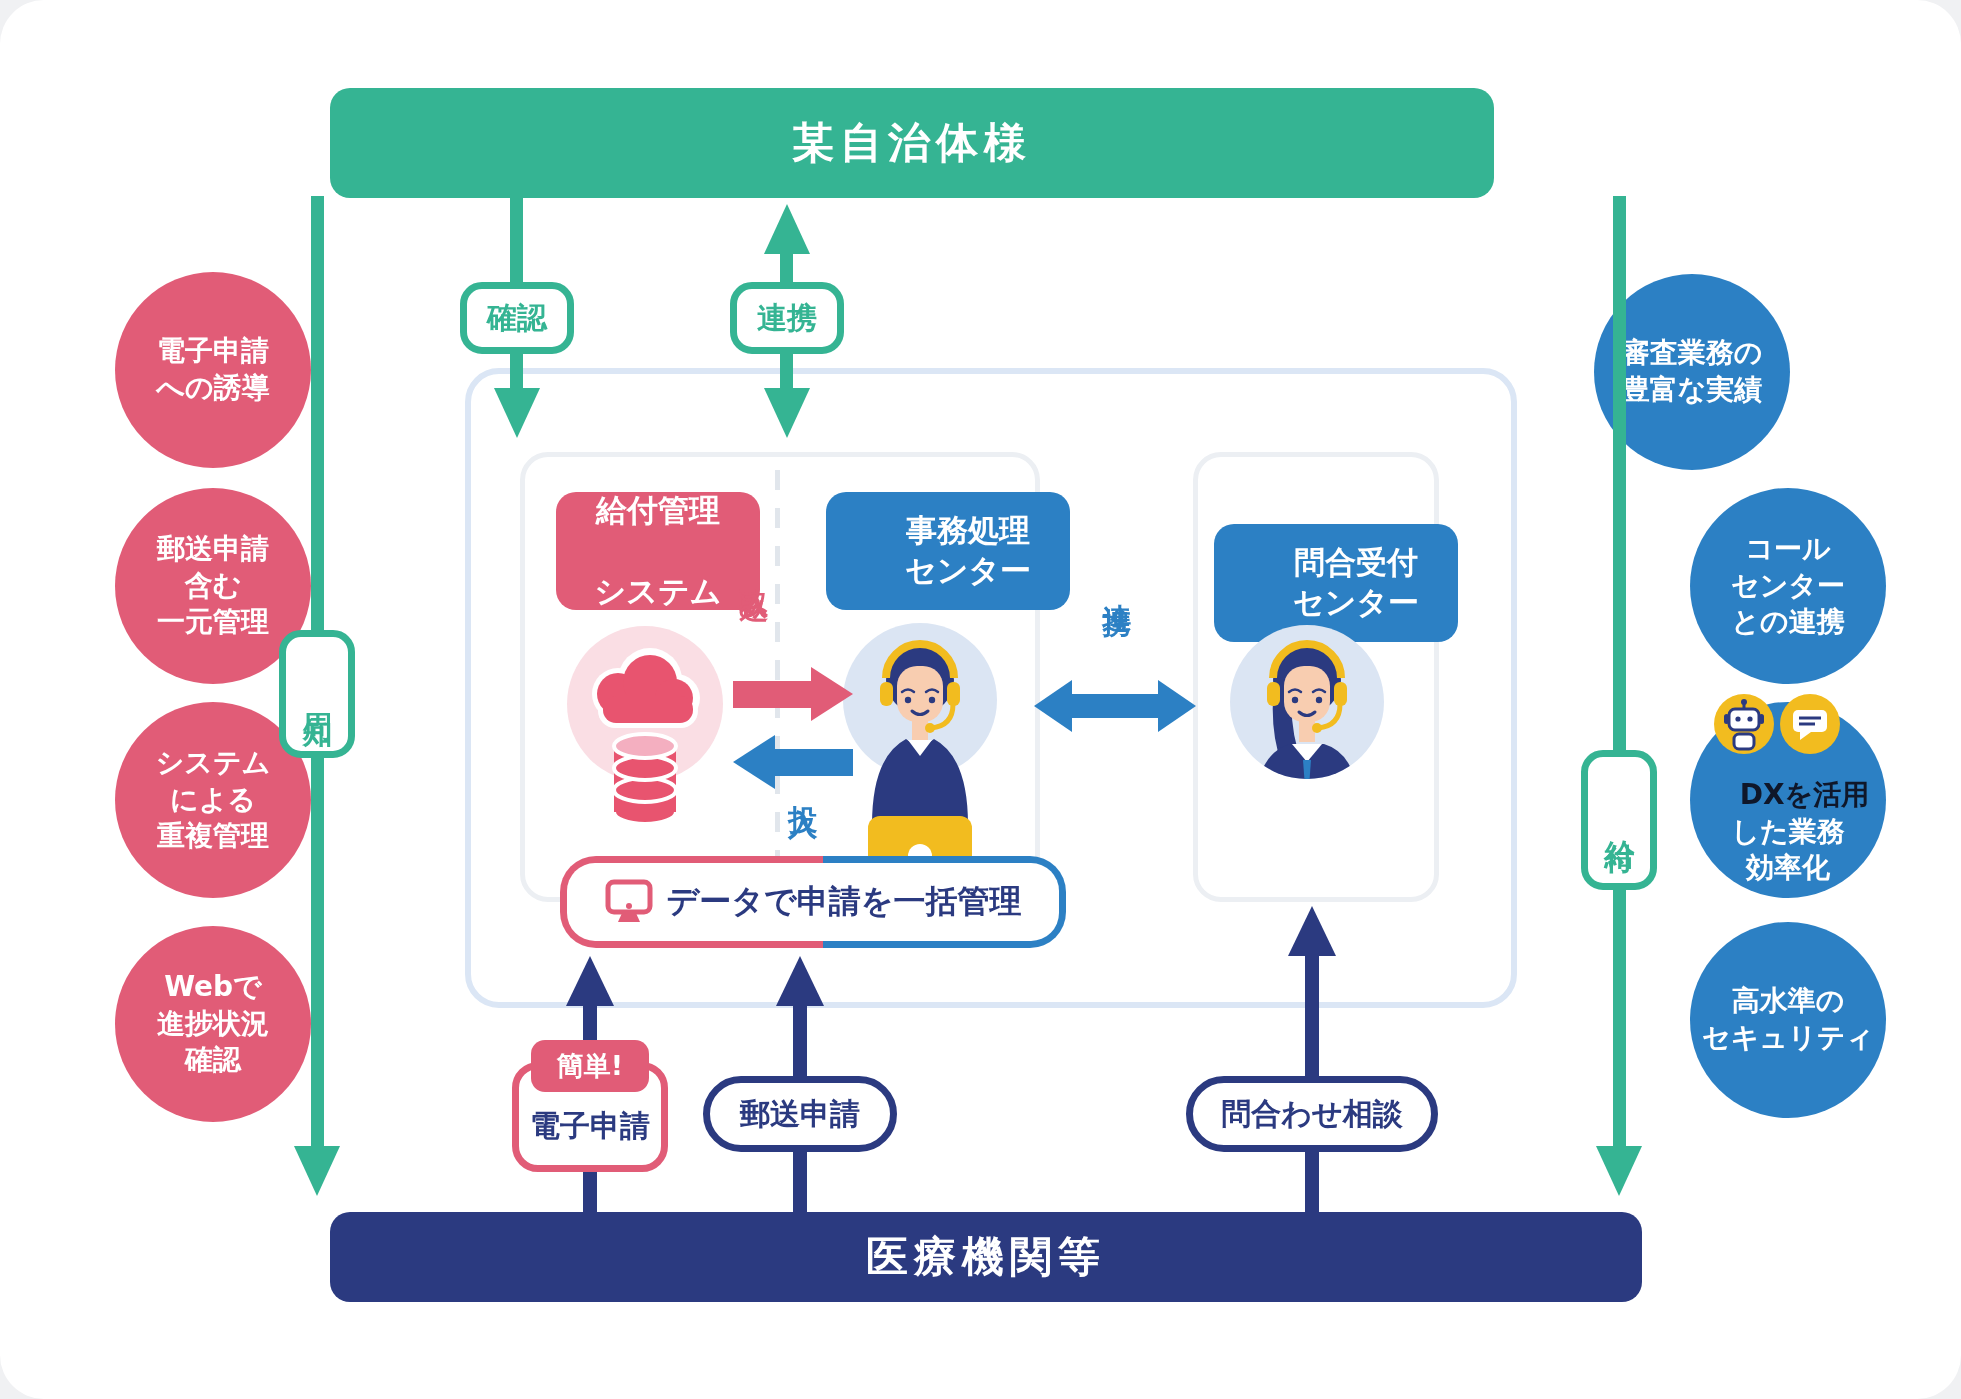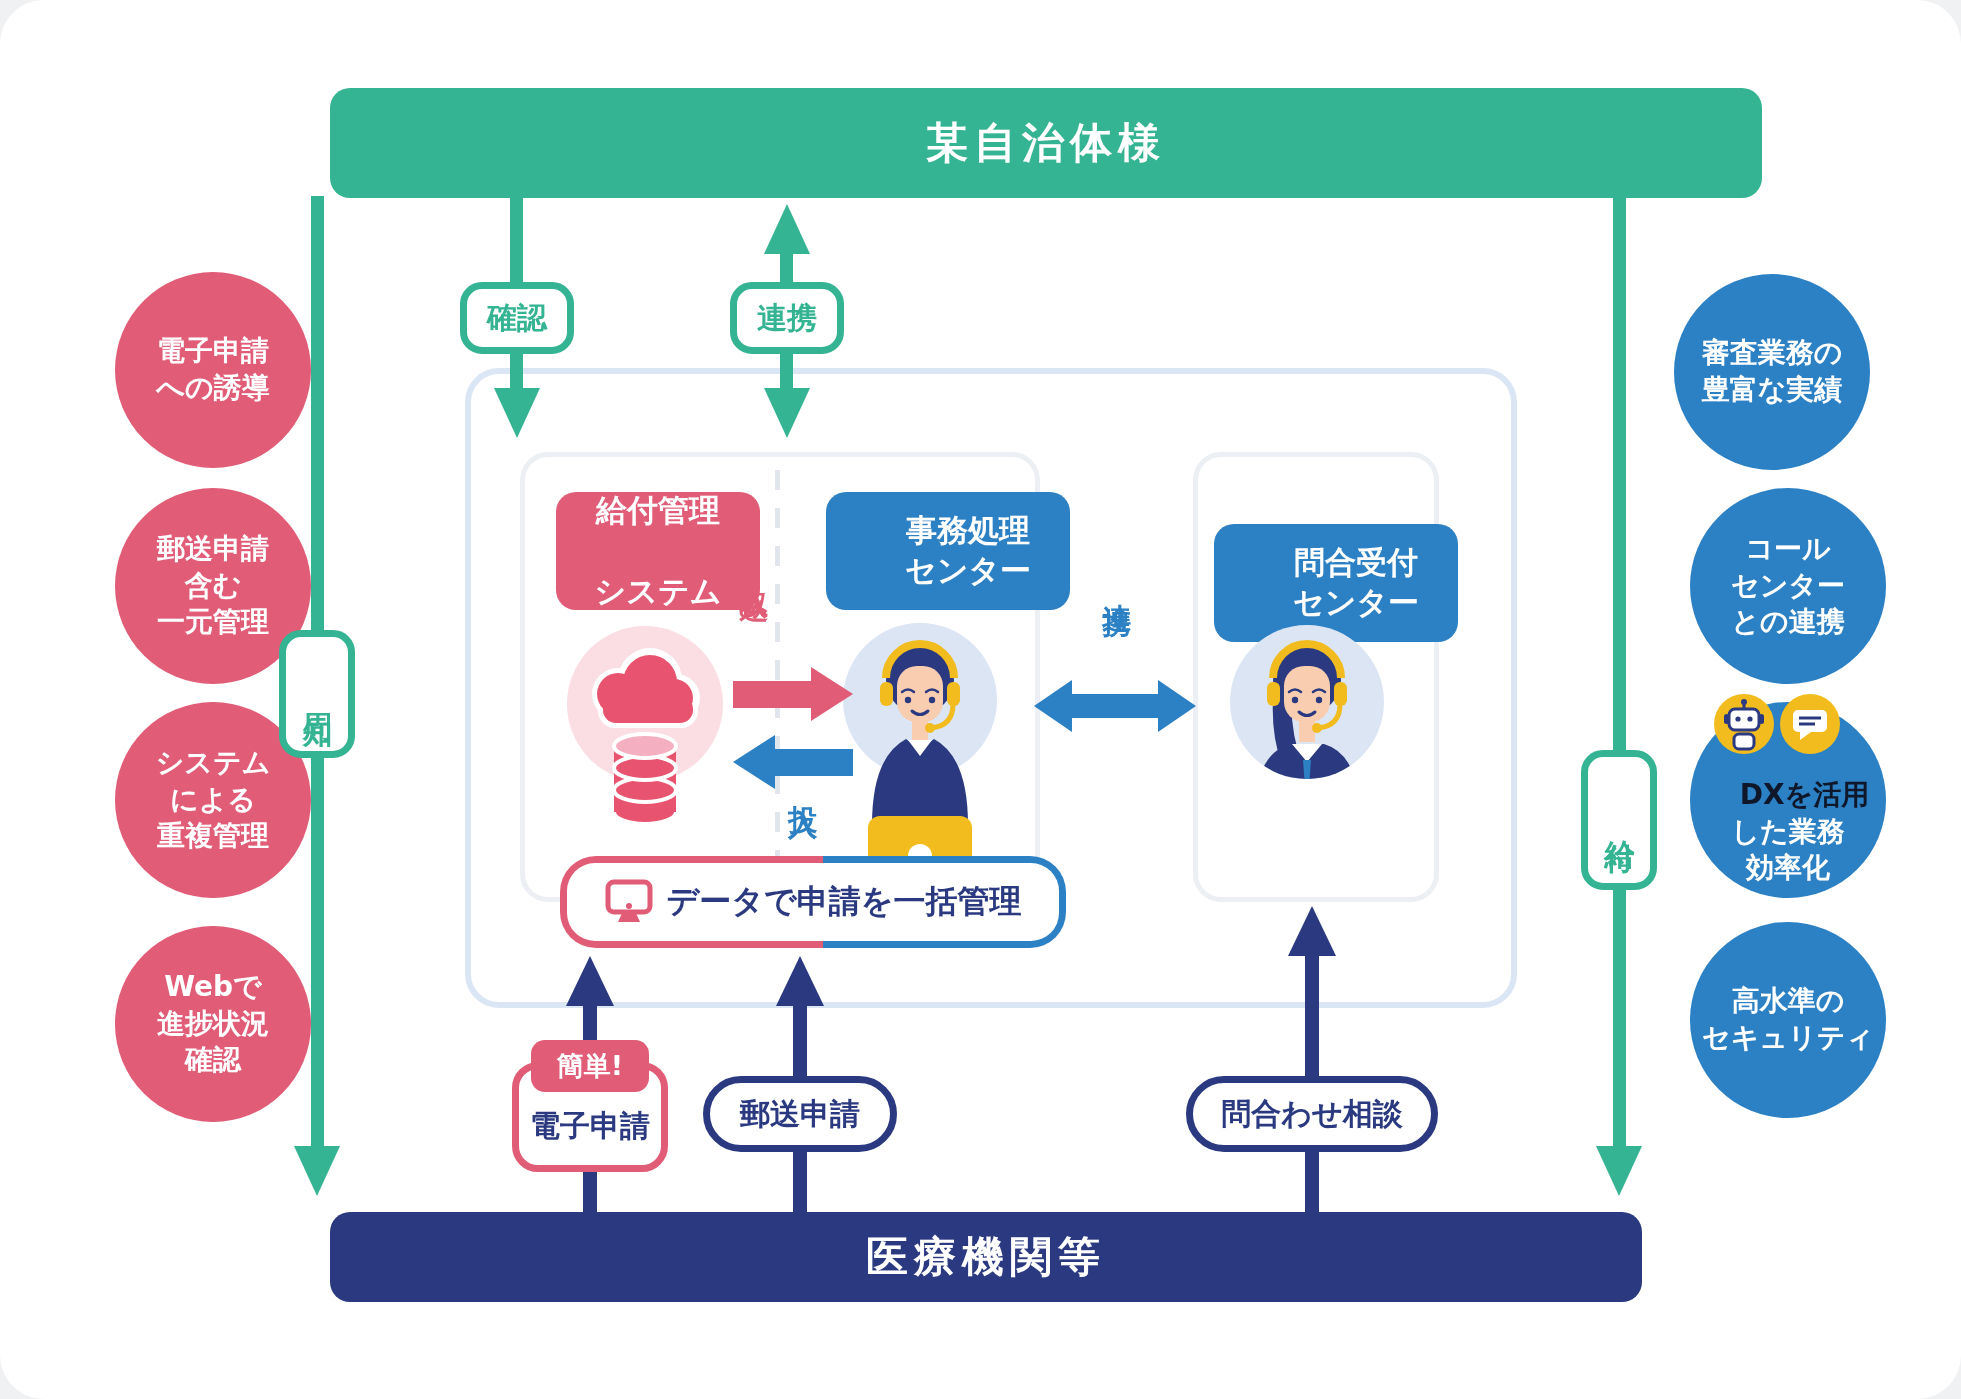--- a/index.html
+++ b/index.html
@@ -6,21 +6,21 @@
   .canvas{
     position:relative;width:1961px;height:1399px;background:#ffffff;
     border-radius:44px;overflow:hidden;
     font-family:"DejaVu Sans","Liberation Sans",sans-serif;
   }
   .abs{position:absolute;}
   
   .bar{display:flex;align-items:center;justify-content:center;
        color:#fff;font-weight:bold;font-size:42px;letter-spacing:6px;
        border-radius:20px;z-index:6;}
-  .bar-top{left:330px;top:88px;width:1432px;height:110px;background:#35b493;}
+  .bar-top{left:330px;top:88px;width:1164px;height:110px;background:#35b493;}
   .bar-bottom{left:330px;top:1212px;width:1312px;height:90px;background:#2b3a80;}
   
   .circle{width:196px;height:196px;border-radius:50%;display:flex;flex-direction:column;
           align-items:center;justify-content:center;color:#fff;font-weight:bold;
           font-size:28px;line-height:1.32;text-align:center;z-index:2;}
   .circle.pink{background:#e15c77;}
   .circle.blue{background:#2c80c4;}
   .ln{display:block;}
   .accent{color:#0f172a;margin-left:33px;}
   
@@ -120,21 +120,21 @@
     <span class="ln">システム</span>
     <span class="ln">による</span>
     <span class="ln">重複管理</span>
   </div>
   <div class="abs circle pink" style="left:115px;top:926px;">
     <span class="ln">Webで</span>
     <span class="ln">進捗状況</span>
     <span class="ln">確認</span>
   </div>
 
-  <div class="abs circle blue" style="left:1674px;top:274px;">
+  <div class="abs circle blue" style="left:1594px;top:274px;">
     <span class="ln">審査業務の</span>
     <span class="ln">豊富な実績</span>
   </div>
   <div class="abs circle blue" style="left:1690px;top:488px;">
     <span class="ln">コール</span>
     <span class="ln">センター</span>
     <span class="ln">との連携</span>
   </div>
   <div class="abs circle blue" style="left:1690px;top:702px;padding-top:0;">
     <span style="height:64px;"></span>

